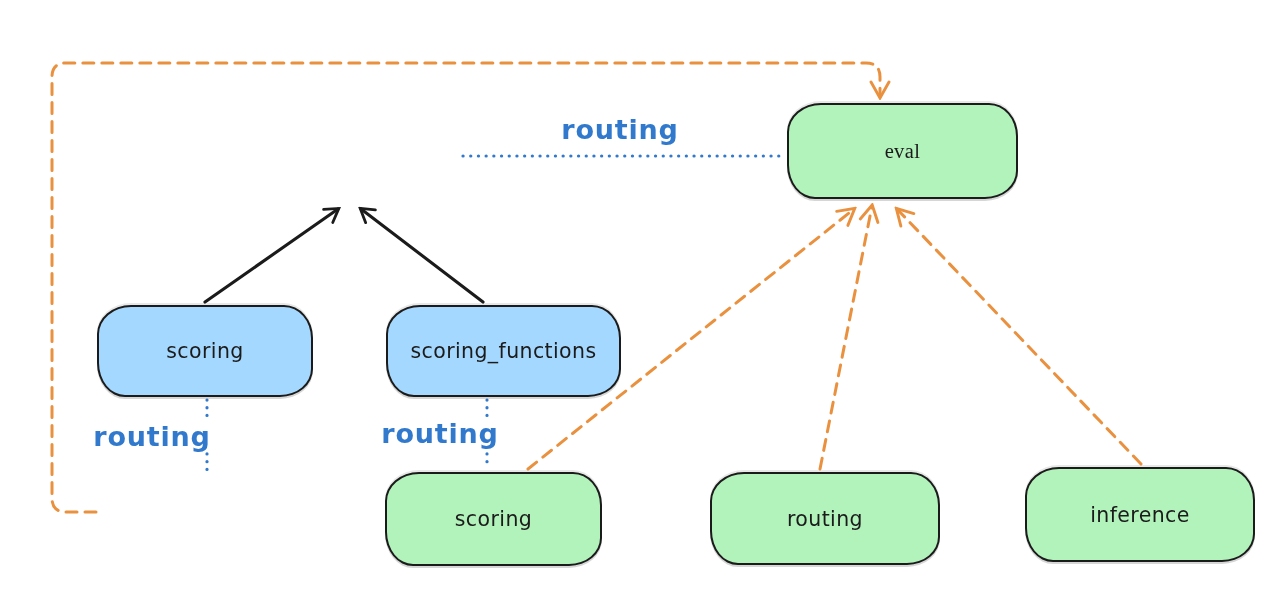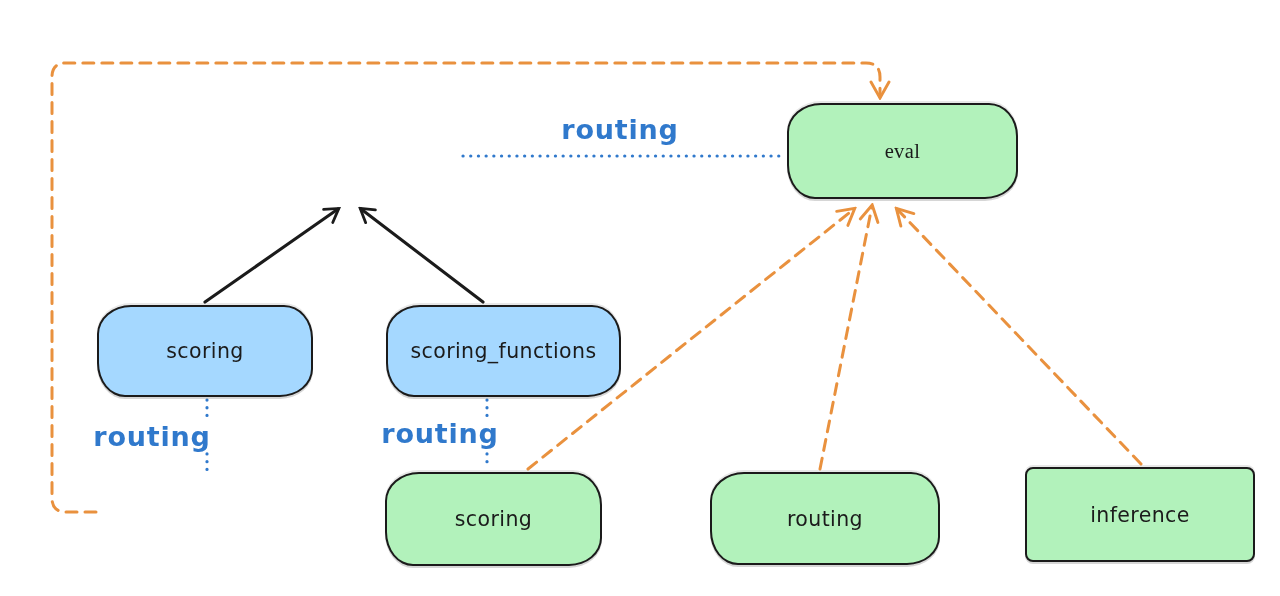--- a/index.html
+++ b/index.html
@@ -74,21 +74,21 @@
     padding: 0 4px;
   }
   
   .n-eval-tasks        { left: 232px;  top: 104px; width: 228px; height: 98px; }
   .n-eval              { left: 787px;  top: 103px; width: 231px; height: 96px; font-family: Liberation Serif, serif; }
   .n-datasets          { left: 97px;   top: 305px; width: 216px; height: 92px; }
   .n-scoring-functions { left: 386px;  top: 305px; width: 235px; height: 92px; }
   .n-datasetio         { left: 97px;   top: 475px; width: 230px; height: 93px; }
   .n-scoring           { left: 385px;  top: 472px; width: 217px; height: 94px; }
   .n-agents            { left: 710px;  top: 472px; width: 230px; height: 93px; }
-  .n-inference         { left: 1025px; top: 467px; width: 230px; height: 95px; border-radius: 8px; }
+  .n-inference         { left: 1025px; top: 467px; width: 230px; height: 95px; }
   .l-routing-top  { left: 620px; top: 129px; }
   .l-routing-left { left: 152px; top: 436px; }
   .l-routing-mid  { left: 440px; top: 433px; }
 </style>
 </head>
 <body>
 
 <div class="canvas">
 
   <svg class="edges" viewBox="0 0 1280 596" xmlns="http://www.w3.org/2000/svg">

